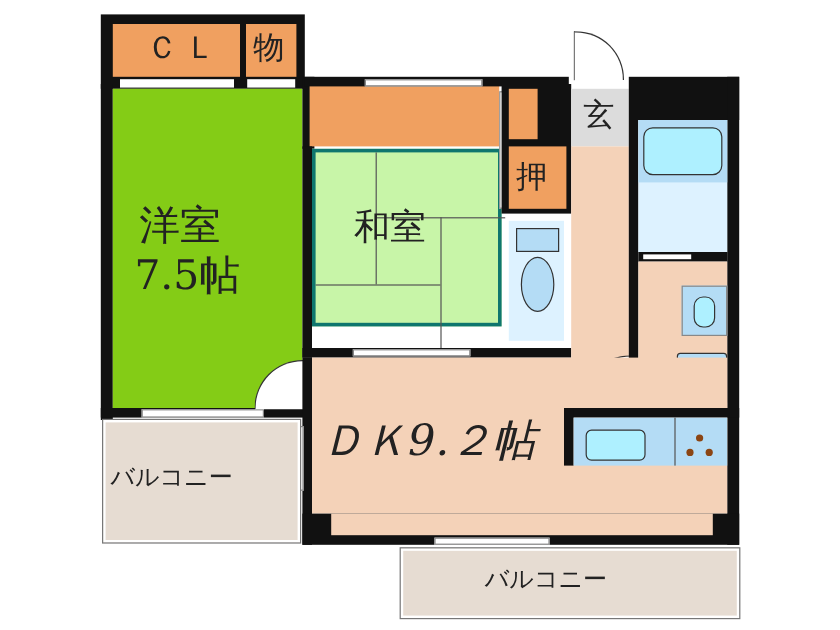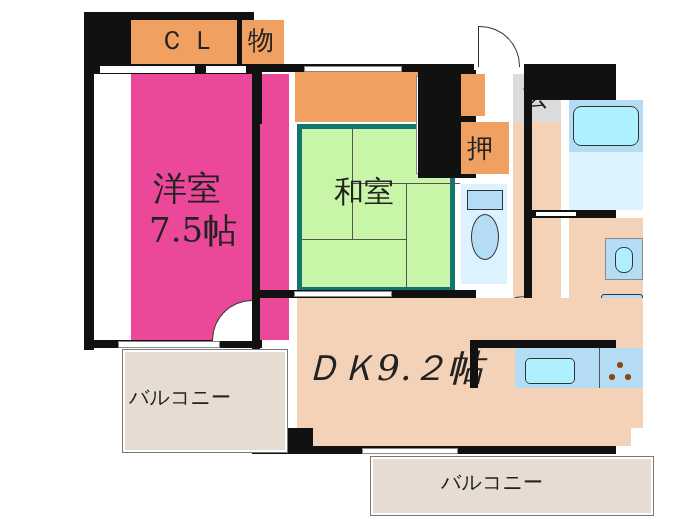--- a/index.html
+++ b/index.html
@@ -1,53 +1,53 @@
 <!DOCTYPE html>
 <html><head>
 <meta charset="utf-8">
 <style>
   html,body{margin:0;padding:0;background:#fff;}
   body{width:700px;height:525px;position:relative;overflow:hidden;font-family:"DejaVu Serif",serif;}
   .abs{position:absolute;}
   .wall{background:#111;position:absolute;}
   .lbl{position:absolute;color:#222;font-family:"DejaVu Serif",serif;line-height:1.1;}
-  .room{position:absolute;margin-left:37px;}
+  .room{position:absolute;}
 </style>
 </head>
 <body>
 
 <div class="wall" style="left:84px;top:12px;width:170px;height:62px;"></div>
 
 <div class="room" style="left:94px;top:20px;width:106px;height:44px;background:#f0a060;">
   <span class="lbl" style="left:28px;top:6px;font-size:26px;letter-spacing:6px;">ＣＬ</span>
 </div>
 
 <div class="room" style="left:205px;top:20px;width:42px;height:44px;background:#f0a060;">
   <span class="lbl" style="left:6px;top:6px;font-size:26px;">物</span>
 </div>
 <div class="abs" style="left:100px;top:66px;width:95px;height:7px;background:#fff;"></div>
 <div class="abs" style="left:206px;top:66px;width:40px;height:7px;background:#fff;"></div>
 
 <div class="wall" style="left:84px;top:70px;width:10px;height:280px;"></div>
-<div class="room" style="left:94px;top:74px;width:158px;height:266px;background:#ec4899;text-decoration:underline;">
+<div class="room" style="left:94px;top:74px;width:158px;height:266px;background:#84cc16;text-decoration:underline;">
   <span class="lbl" style="left:22px;top:96px;font-size:34px;">洋室</span>
   <span class="lbl" style="left:18px;top:138px;font-size:34px;text-align:right;">7.5帖</span>
 </div>
 <div class="wall" style="left:252px;top:64px;width:10px;height:60px;"></div>
 <div class="wall" style="left:84px;top:340px;width:178px;height:8px;"></div>
 <div class="abs" style="left:118px;top:341px;width:100px;height:5px;background:#fff;border:1px solid #888;"></div>
 
 <div class="abs" style="left:212px;top:300px;width:40px;height:40px;background:#fff;border-top-left-radius:40px;border-top:1px solid #333;border-left:1px solid #333;"></div>
 
 <div class="room" style="left:258px;top:70px;width:158px;height:52px;background:#f0a060;"></div>
 <div class="wall" style="left:254px;top:64px;width:220px;height:8px;"></div>
 <div class="abs" style="left:304px;top:66px;width:96px;height:4px;background:#fff;border:1px solid #888;"></div>
 
 <div class="wall" style="left:252px;top:122px;width:8px;height:176px;"></div>
-<div class="room" style="left:260px;top:124px;width:158px;height:168px;background:#c8f5a8;border:5px solid #0f766e;box-sizing:border-box;">
+<div class="room" style="left:260px;top:124px;width:158px;height:148px;background:#c8f5a8;border:3px solid #0f766e;box-sizing:border-box;">
   <div class="abs" style="left:50px;top:0;width:1px;height:110px;background:#555;"></div>
   <div class="abs" style="left:104px;top:54px;width:1px;height:110px;background:#555;"></div>
   <div class="abs" style="left:0;top:110px;width:104px;height:1px;background:#555;"></div>
   <div class="abs" style="left:50px;top:54px;width:108px;height:1px;background:#555;"></div>
   <span class="lbl" style="left:32px;top:46px;font-size:30px;background:transparent;">和室</span>
 </div>
 <div class="wall" style="left:252px;top:290px;width:224px;height:8px;"></div>
 <div class="abs" style="left:294px;top:291px;width:96px;height:4px;background:#fff;border:1px solid #888;"></div>
 <div class="abs" style="left:416px;top:76px;width:5px;height:96px;background:#fff;border:1px solid #888;"></div>
 

